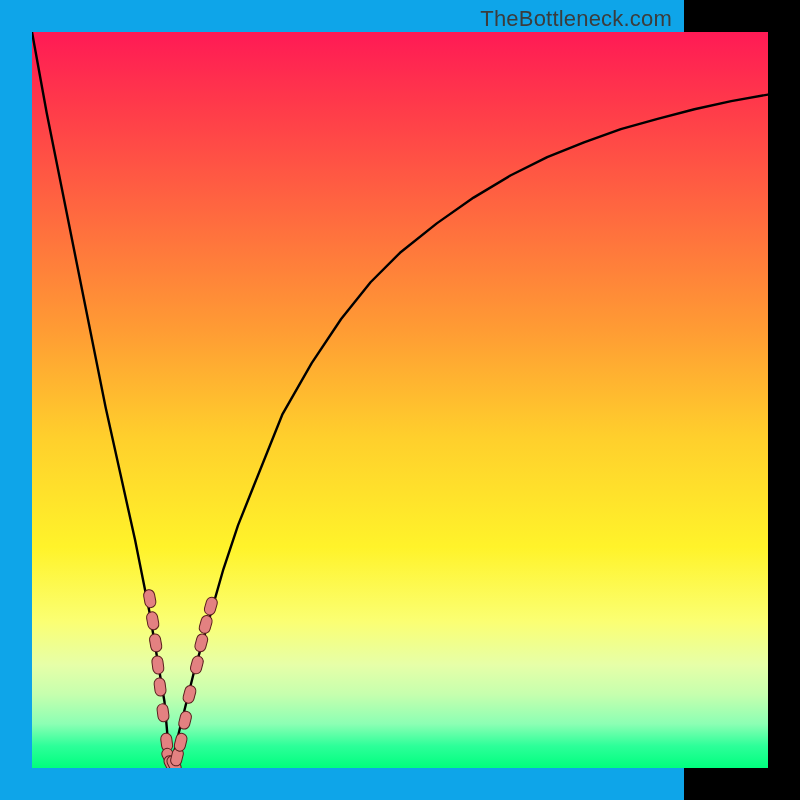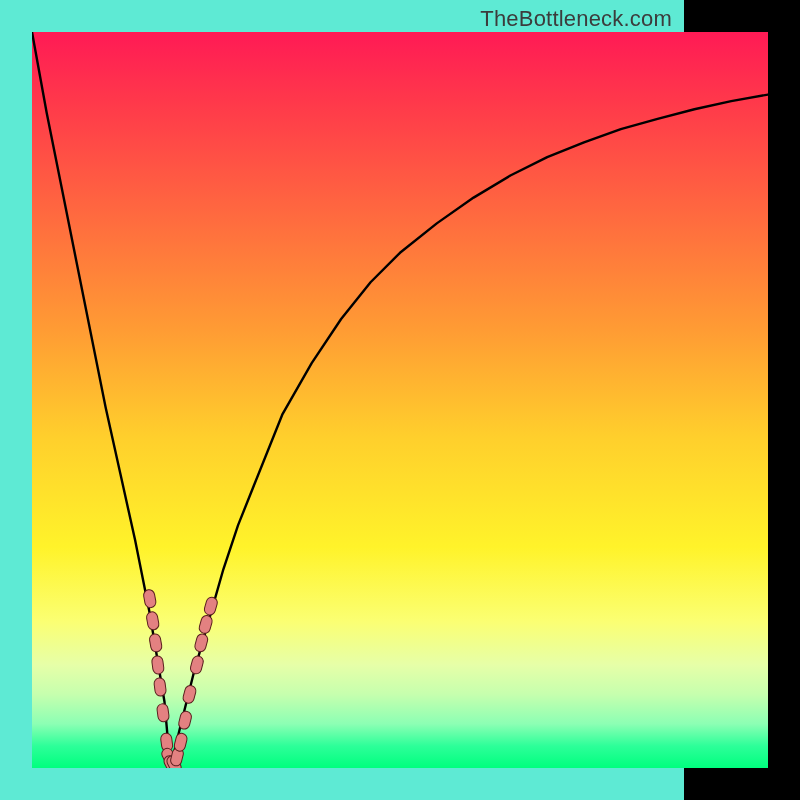--- a/index.html
+++ b/index.html
@@ -10,21 +10,21 @@
     overflow: hidden;
     background: #000;
     font-family: Arial, Helvetica, sans-serif;
   }
   .frame {
     position: absolute;
     left: 0;
     top: 0;
     width: 684px;
     height: 800px;
-    background: #5eead4;
+    background: #0ea5e9;
   }
   .plot-bg {
     position: absolute;
     left: 32px;
     top: 32px;
     width: 736px;
     height: 736px;
     
     background: linear-gradient(
       to bottom,

